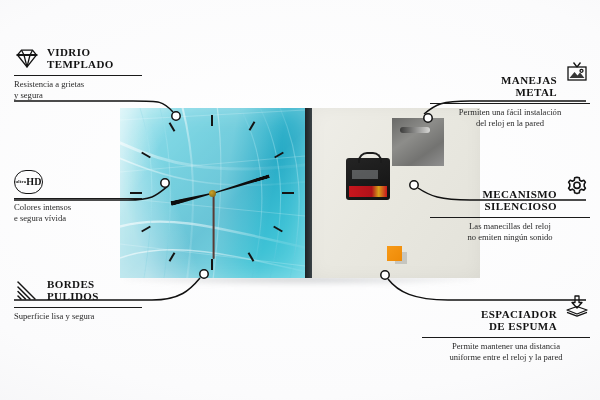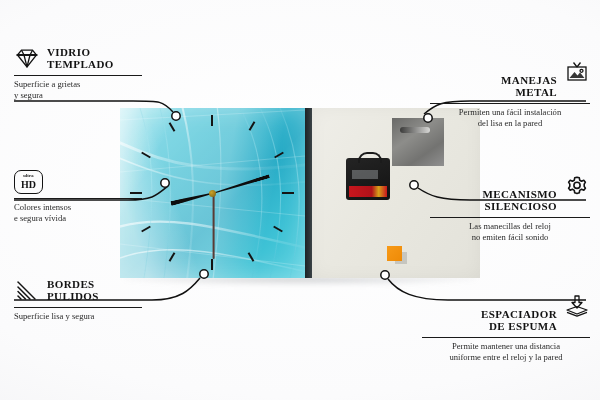--- a/index.html
+++ b/index.html
@@ -100,22 +100,22 @@
   .left .co-title{text-align:left;}
   .left .co-desc{text-align:left;}
   .right .co-head{justify-content:flex-end;}
   .right .co-title{text-align:right;margin-top:28px;}
   .right .co-desc{text-align:center;}
 
   .ico{width:26px;height:24px;flex:0 0 auto;display:block;}
   .ico svg{display:block;width:100%;height:100%;}
 
   .hd-badge{
-    width:27px;height:22px;border:1.6px solid #131313;border-radius:7px;
-    display:flex;flex-direction:column;align-items:center;justify-content:center;
+    width:27px;height:22px;border:1.6px solid #131313;border-radius:12px;
+    display:flex;align-items:center;justify-content:center;
     line-height:1;flex:0 0 auto;
   }
   .hd-top{font-size:4.6px;font-weight:bold;letter-spacing:.2px;color:#131313;}
   .hd-main{font-size:10px;font-weight:bold;letter-spacing:.1px;color:#131313;margin-top:.5px;}
 
   
   #wires{position:absolute;left:0;top:0;width:600px;height:400px;pointer-events:none;}
 </style>
 </head>
 <body>
@@ -228,21 +228,21 @@
         </g>
           </svg>
       </span>
       <span class="co-title">
         <span>VIDRIO</span><br>
         <span>TEMPLADO</span>
       </span>
     </div>
     <div class="co-rule" style="width:128px;"></div>
     <div class="co-desc">
-      <span>Superficie a grietas</span><br>
+      <span>Resistencia a grietas</span><br>
       <span>y segura</span>
     </div>
   </div>
 
   <div class="callout left" style="left:14px;top:170px;width:140px;">
     <div class="co-head">
       <span class="hd-badge">
         <span class="hd-top">ultra</span>
         <span class="hd-main">HD</span>
       </span>
@@ -290,21 +290,21 @@
           <path d="M13,7 L9.5,2.5 M13,7 L16.5,2.5"></path>
           <path d="M5.5,18 L10.5,12 L13.5,15.5 L16,12.5 L20.5,18 Z" fill="#131313" stroke="none" opacity=".85"></path>
           <circle cx="17.5" cy="10.8" r="1.5"></circle>
         </g>
           </svg>
       </span>
     </div>
     <div class="co-rule" style="width:160px;margin-left:auto;"></div>
     <div class="co-desc">
       <span>Permiten una fácil instalación</span><br>
-      <span>del lisa en la pared</span>
+      <span>del reloj en la pared</span>
     </div>
   </div>
 
   <div class="callout right" style="right:10px;top:160px;width:160px;">
     <div class="co-head">
       <span class="co-title">
         <span>MECANISMO</span><br>
         <span>SILENCIOSO</span>
       </span>
       <span class="ico">
@@ -315,21 +315,21 @@
                    L10.3,16.4 L8.4,15.3 L6.2,16.2 L4.6,14.3 L5.8,12.4 L5.8,10.2 L4.6,8.2
                    L6.2,6.3 L8.4,7.3 L10.3,6.2 L10.7,3.8 Z" stroke-linejoin="round"></path>
           <circle cx="13" cy="11.3" r="3.1"></circle>
         </g>
           </svg>
       </span>
     </div>
     <div class="co-rule" style="width:160px;margin-left:auto;"></div>
     <div class="co-desc">
       <span>Las manecillas del reloj</span><br>
-      <span>no emiten fácil sonido</span>
+      <span>no emiten ningún sonido</span>
     </div>
   </div>
 
   <div class="callout right" style="right:10px;top:280px;width:168px;">
     <div class="co-head">
       <span class="co-title">
         <span>ESPACIADOR</span><br>
         <span>DE ESPUMA</span>
       </span>
       <span class="ico">

